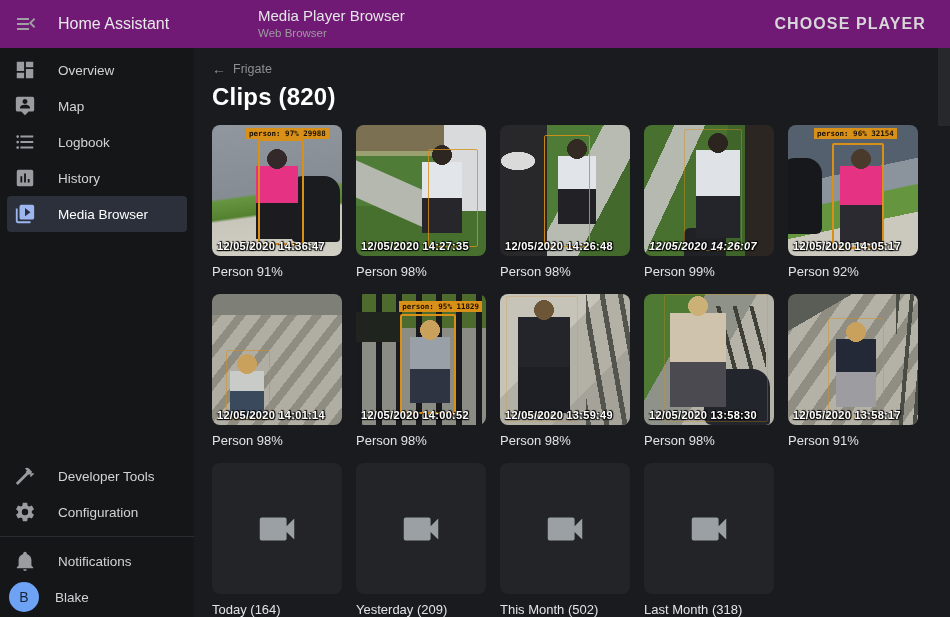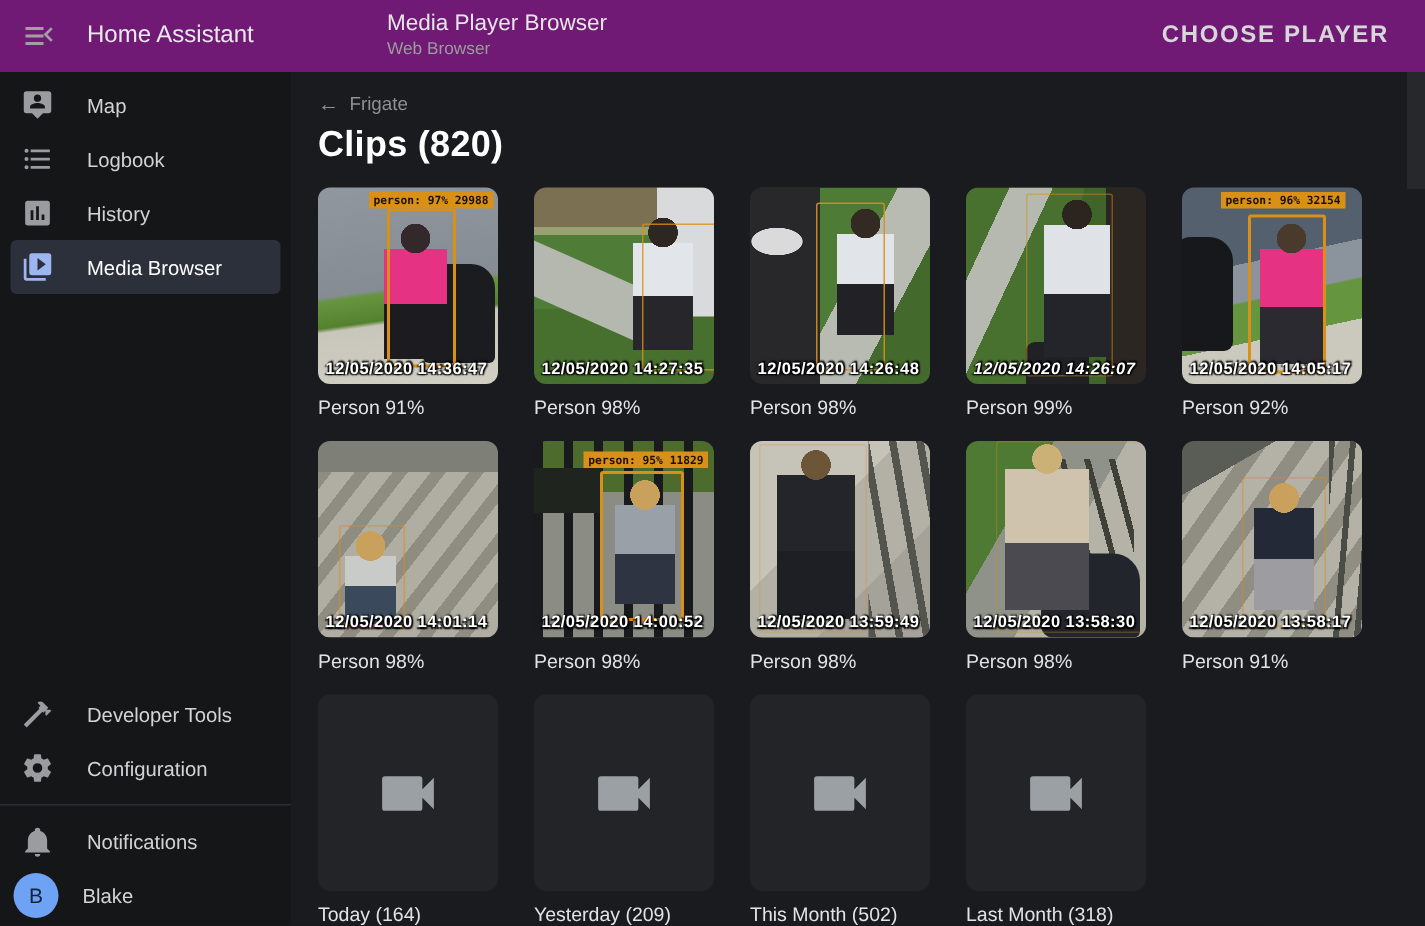--- a/index.html
+++ b/index.html
@@ -64,21 +64,21 @@
   .breadcrumb {
     display:flex; align-items:center; gap:7px; color:#8f9092; font-size:12.5px; cursor:pointer; width:max-content;
   }
   .back-arrow { font-size:14px; line-height:1; }
   .main-title { margin:7px 0 0; font-size:24px; font-weight:700; color:#ffffff; letter-spacing:.2px; }
   .grid { margin-top:14px; display:grid; grid-template-columns:repeat(5,130px); gap:14px; }
   .cell { width:130px; cursor:pointer; }
   .caption { margin-top:8px; font-size:13px; line-height:16px; color:#e2e3e5; }
 
   .thumb {
-    position:relative; width:120px; height:131px; border-radius:8px; overflow:hidden; background:#222428;
+    position:relative; width:130px; height:131px; border-radius:8px; overflow:hidden; background:#222428;
   }
   .thumb.folder { display:flex; align-items:center; justify-content:center; background:#222428; }
   .thumb.folder svg { width:46px; height:46px; fill:#9aa0a3; }
 
   .person { position:absolute; z-index:1; border-radius:12px 12px 4px 4px;
     background:
       radial-gradient(circle 10px at 50% 10px, var(--hair) 98%, transparent 100%),
       linear-gradient(to bottom, transparent 0 17px, var(--shirt) 17px 56%, var(--pants) 56% 94%, transparent 94%);
   }
   .bbox { position:absolute; z-index:2; border:2px solid #d89018; border-radius:2px; }
@@ -183,20 +183,26 @@
   <div class="page-head">
     <div class="page-title">Media Player Browser</div>
     <div class="page-subtitle">Web Browser</div>
   </div>
   <div class="tb-spacer"></div>
   <button class="choose-player">CHOOSE PLAYER</button>
 </header>
 
 <nav class="sidebar">
   <div id="nav-top">
+  <div class="nav-item">
+    <svg viewBox="0 0 24 24">
+          <path fill-rule="evenodd" d="M13,3V9H21V3H13M13,21H21V11H13V21M3,21H11V15H3V21M3,13H11V3H3V13Z"></path>
+        </svg>
+    <span class="nav-label">Overview</span>
+  </div>
 
   <div class="nav-item">
     <svg viewBox="0 0 24 24">
           <path fill-rule="evenodd" d="M20,2H4A2,2 0 0,0 2,4V16A2,2 0 0,0 4,18H8L12,22L16,18H20A2,2 0 0,0 22,16V4A2,2 0 0,0 20,2M12,4.3C13.5,4.3 14.7,5.5 14.7,7C14.7,8.5 13.5,9.7 12,9.7C10.5,9.7 9.3,8.5 9.3,7C9.3,5.5 10.5,4.3 12,4.3M17.4,14.6H6.6V13.25C6.6,11.45 10.2,10.55 12,10.55C13.8,10.55 17.4,11.45 17.4,13.25V14.6Z"></path>
         </svg>
     <span class="nav-label">Map</span>
   </div>
 
   <div class="nav-item">
     <svg viewBox="0 0 24 24">

